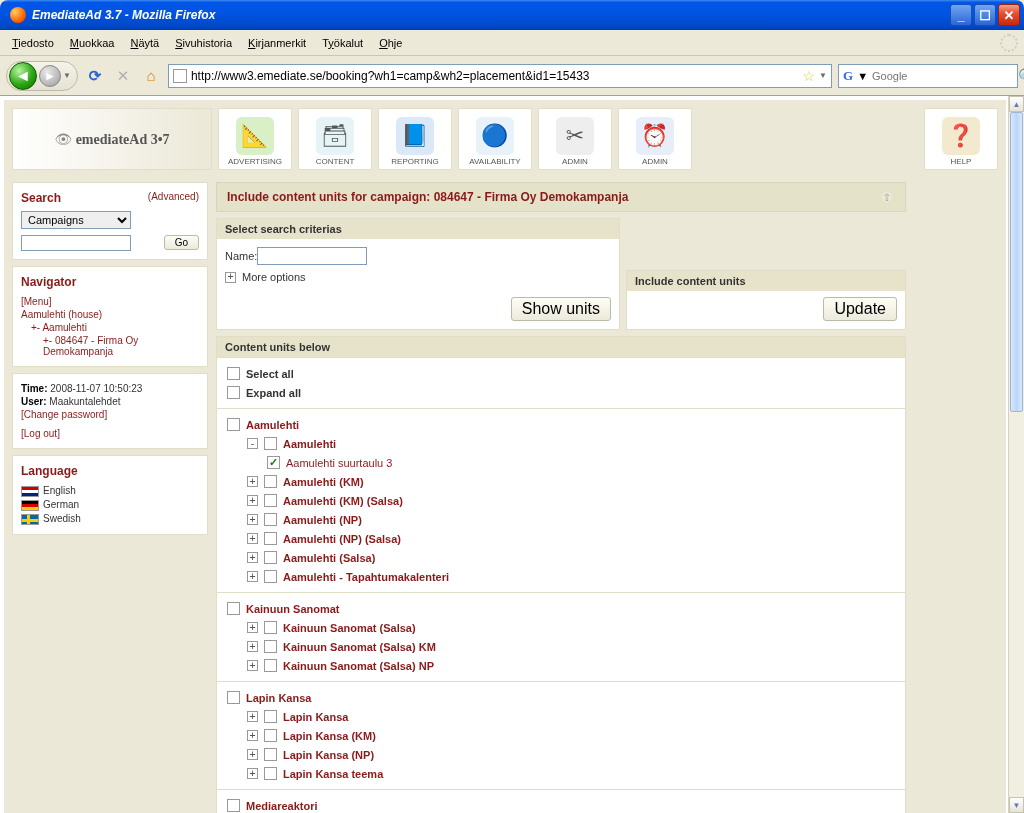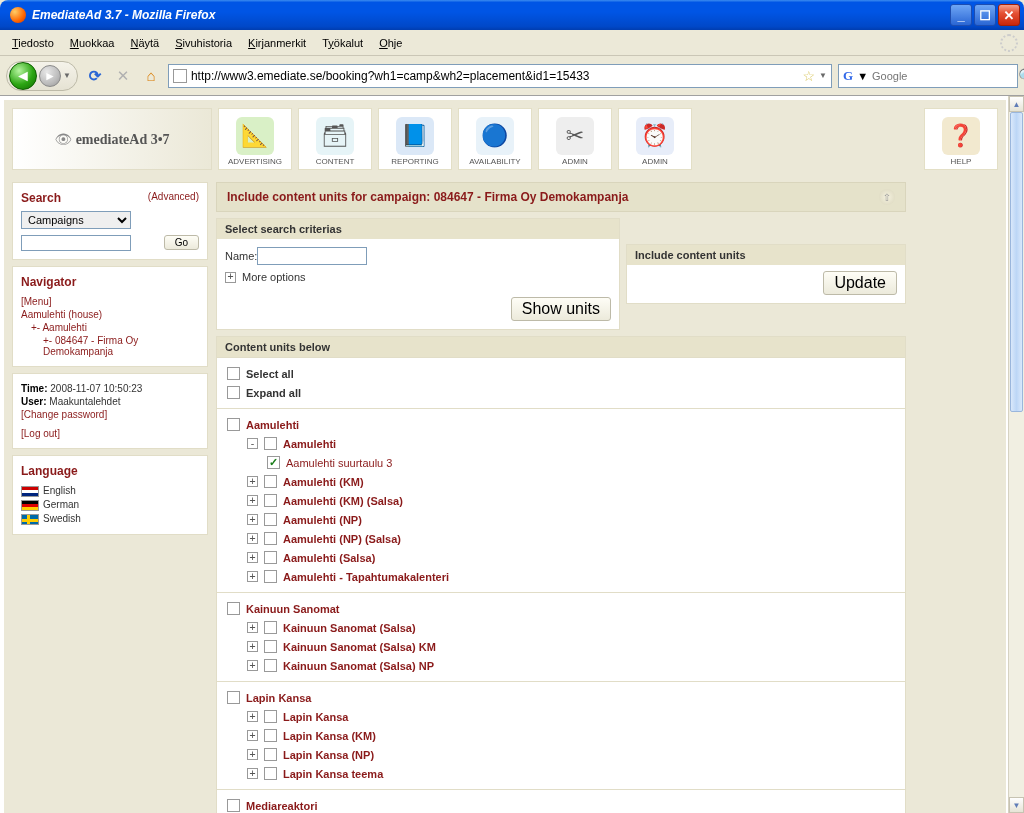--- a/index.html
+++ b/index.html
@@ -74,21 +74,21 @@
   .flag-de { background: linear-gradient(to bottom, #000 33%, #d00 33%, #d00 66%, #fc0 66%); }
   .flag-sv { background: #006aa7; position: relative; }
   .flag-sv::before { content: ""; position: absolute; background: #fecc00; left: 5px; top: 0; width: 3px; height: 100%; }
   .flag-sv::after { content: ""; position: absolute; background: #fecc00; left: 0; top: 4px; height: 3px; width: 100%; }
 
   .main-col { flex: 1; max-width: 690px; }
   .main-header { background: #e5e2ca; border: 1px solid #d9d5bc; padding: 6px 10px; display: flex; align-items: center; }
   .main-header .title { color: #8a1a1a; font-weight: bold; font-size: 12px; flex: 1; }
   .up-arrow { width: 16px; height: 16px; background: radial-gradient(circle,#f5f2df,#d9d5bc); border-radius: 50%; display: flex; align-items: center; justify-content: center; color: #999; font-size: 10px; }
 
-  .two-col { display: flex; gap: 6px; margin-top: 6px; align-items: center; }
+  .two-col { display: flex; gap: 6px; margin-top: 6px; align-items: flex-end; }
   .search-box, .include-box { background: #fff; border: 1px solid #e1ddc7; }
   .search-box { flex: 1; }
   .include-box { width: 280px; }
   .box-head { background: #e7e3cb; padding: 4px 8px; font-size: 11px; font-weight: bold; color: #333; }
   .box-body { padding: 8px; font-size: 11px; color: #333; }
   .name-row { display: flex; align-items: center; margin-bottom: 6px; }
   .name-row input { width: 110px; border: 1px solid #7f9db9; padding: 2px; height: 18px; }
   .more-opt { display: flex; align-items: center; gap: 6px; font-size: 11px; color: #333; }
   .plusminus { width: 11px; height: 11px; border: 1px solid #999; background: #fff; display: inline-flex; align-items: center; justify-content: center; font-size: 10px; line-height: 1; color: #555; font-family: monospace; flex-shrink: 0; }
   .btn { background: linear-gradient(#fefdf6,#eceadb); border: 1px solid #bdbaa8; border-radius: 3px; padding: 2px 10px; font-size: 16px; font-family: inherit; }

